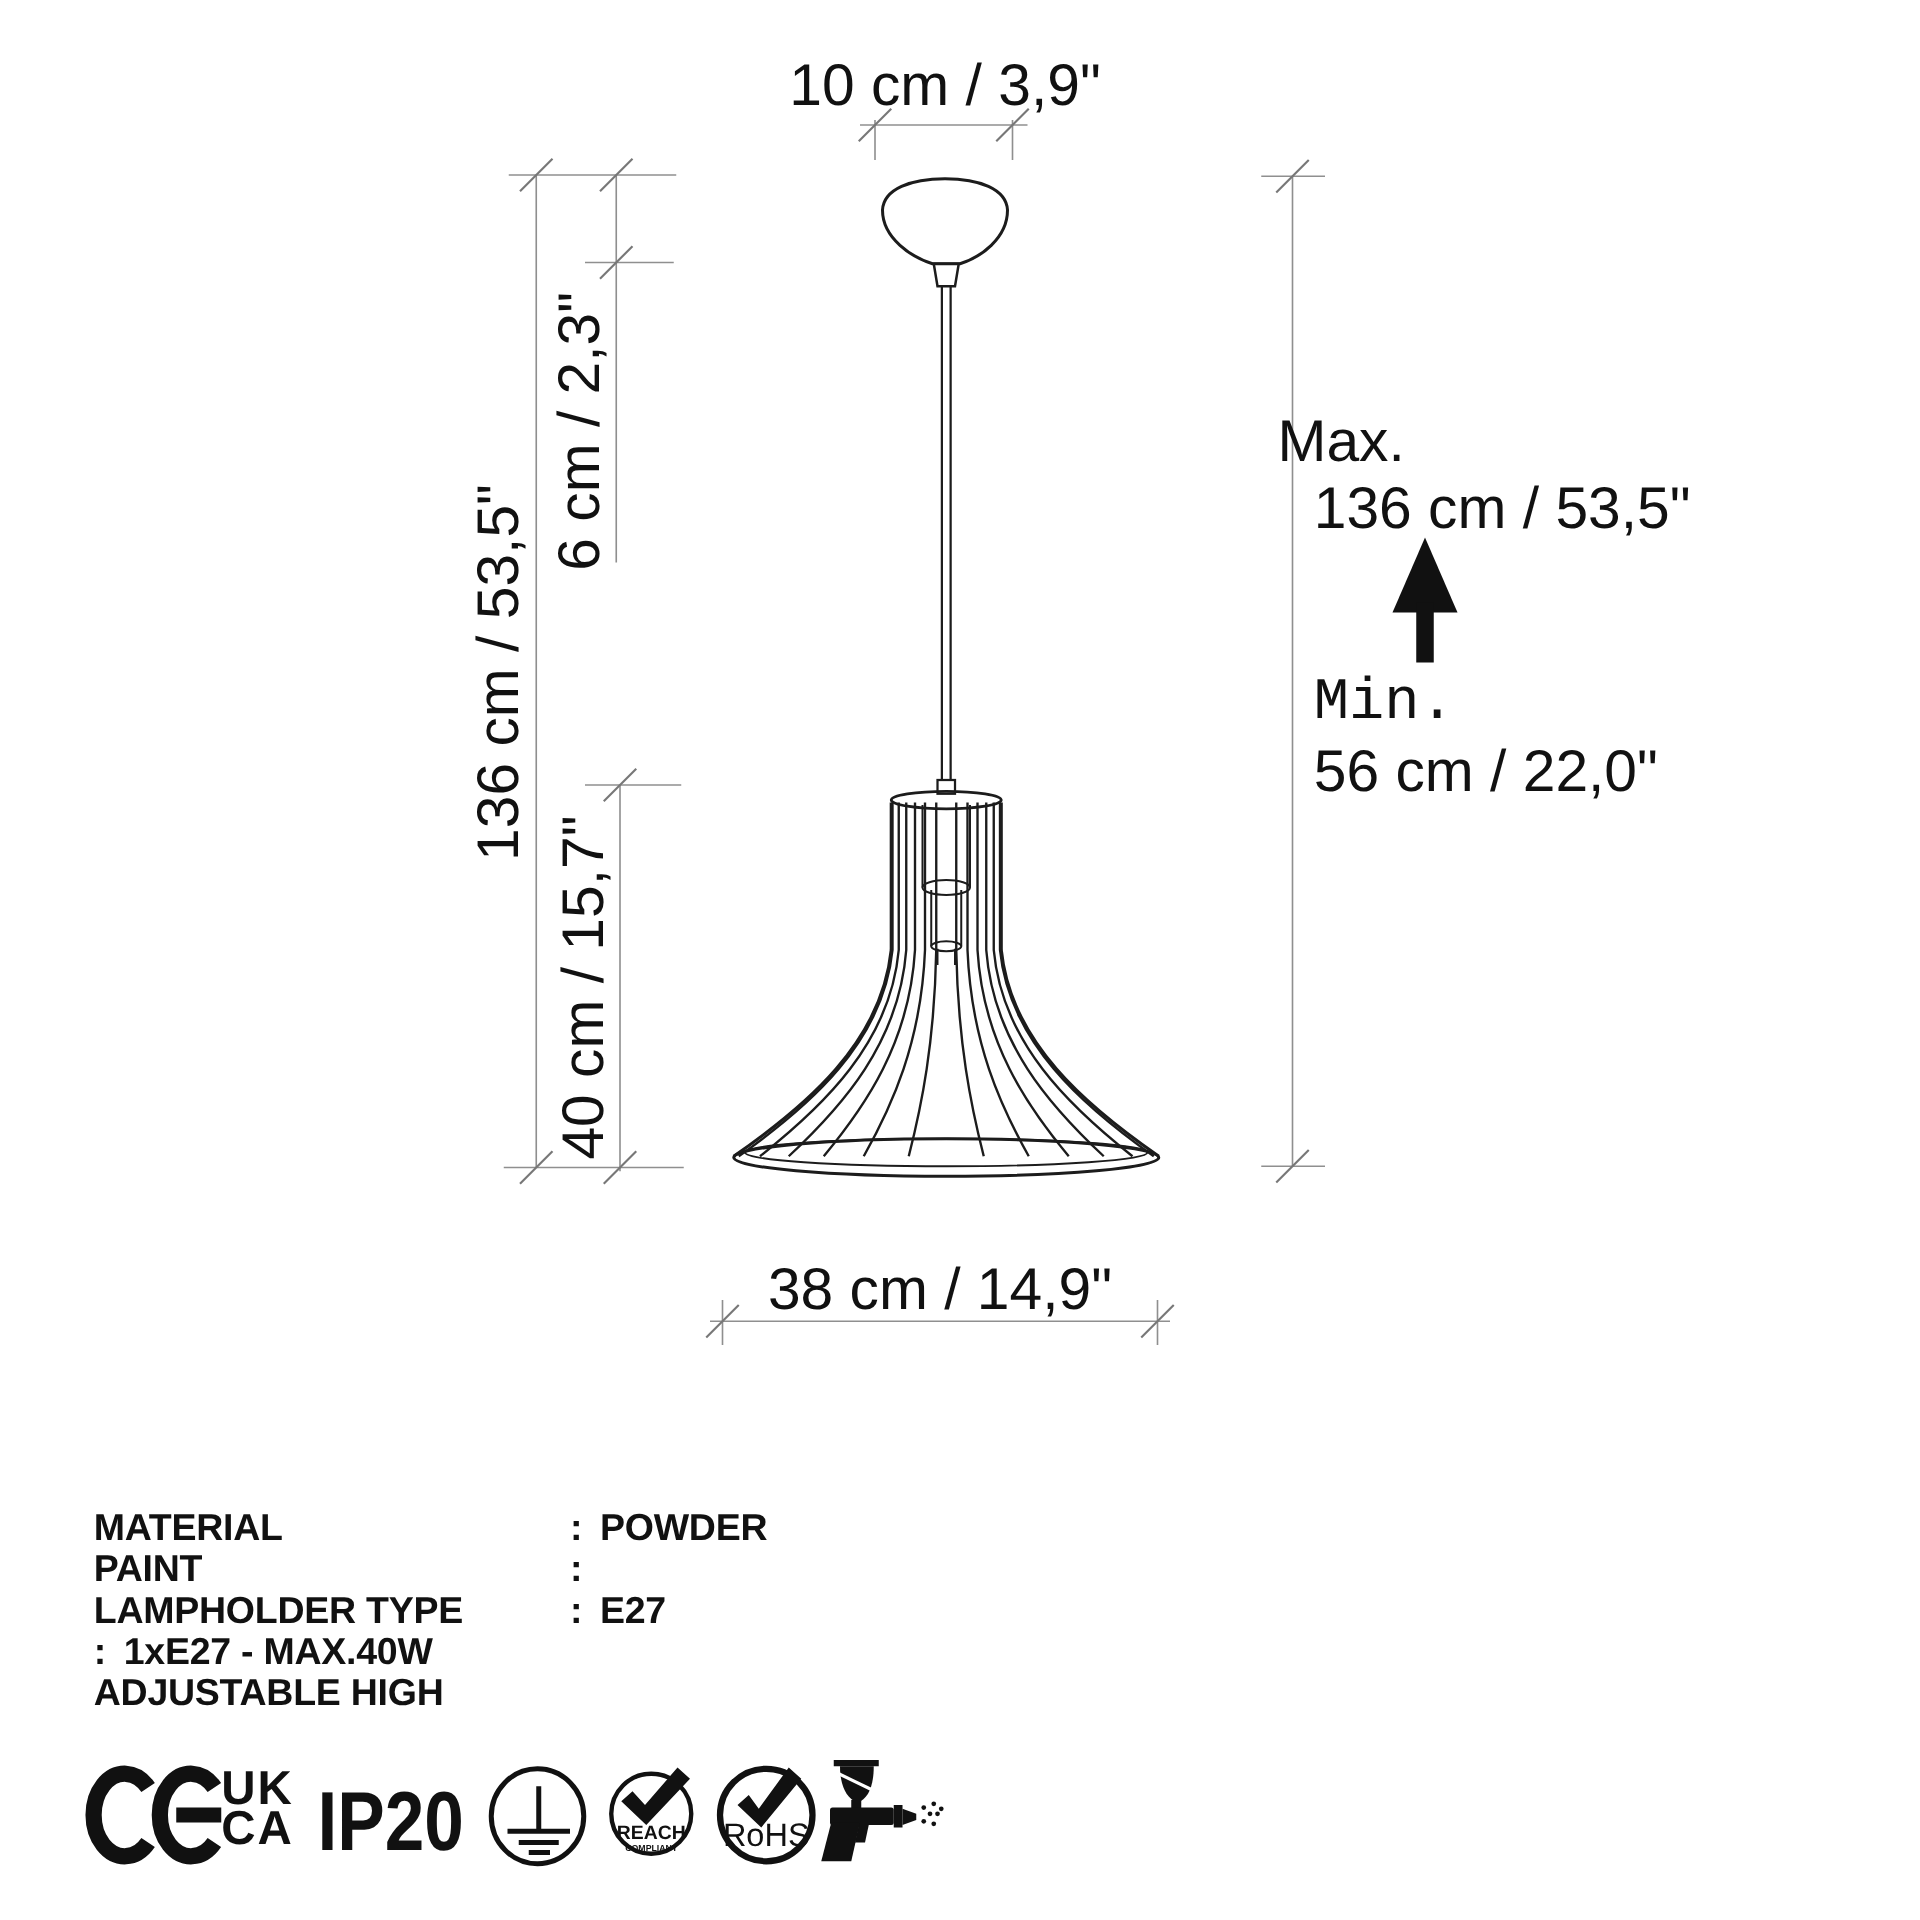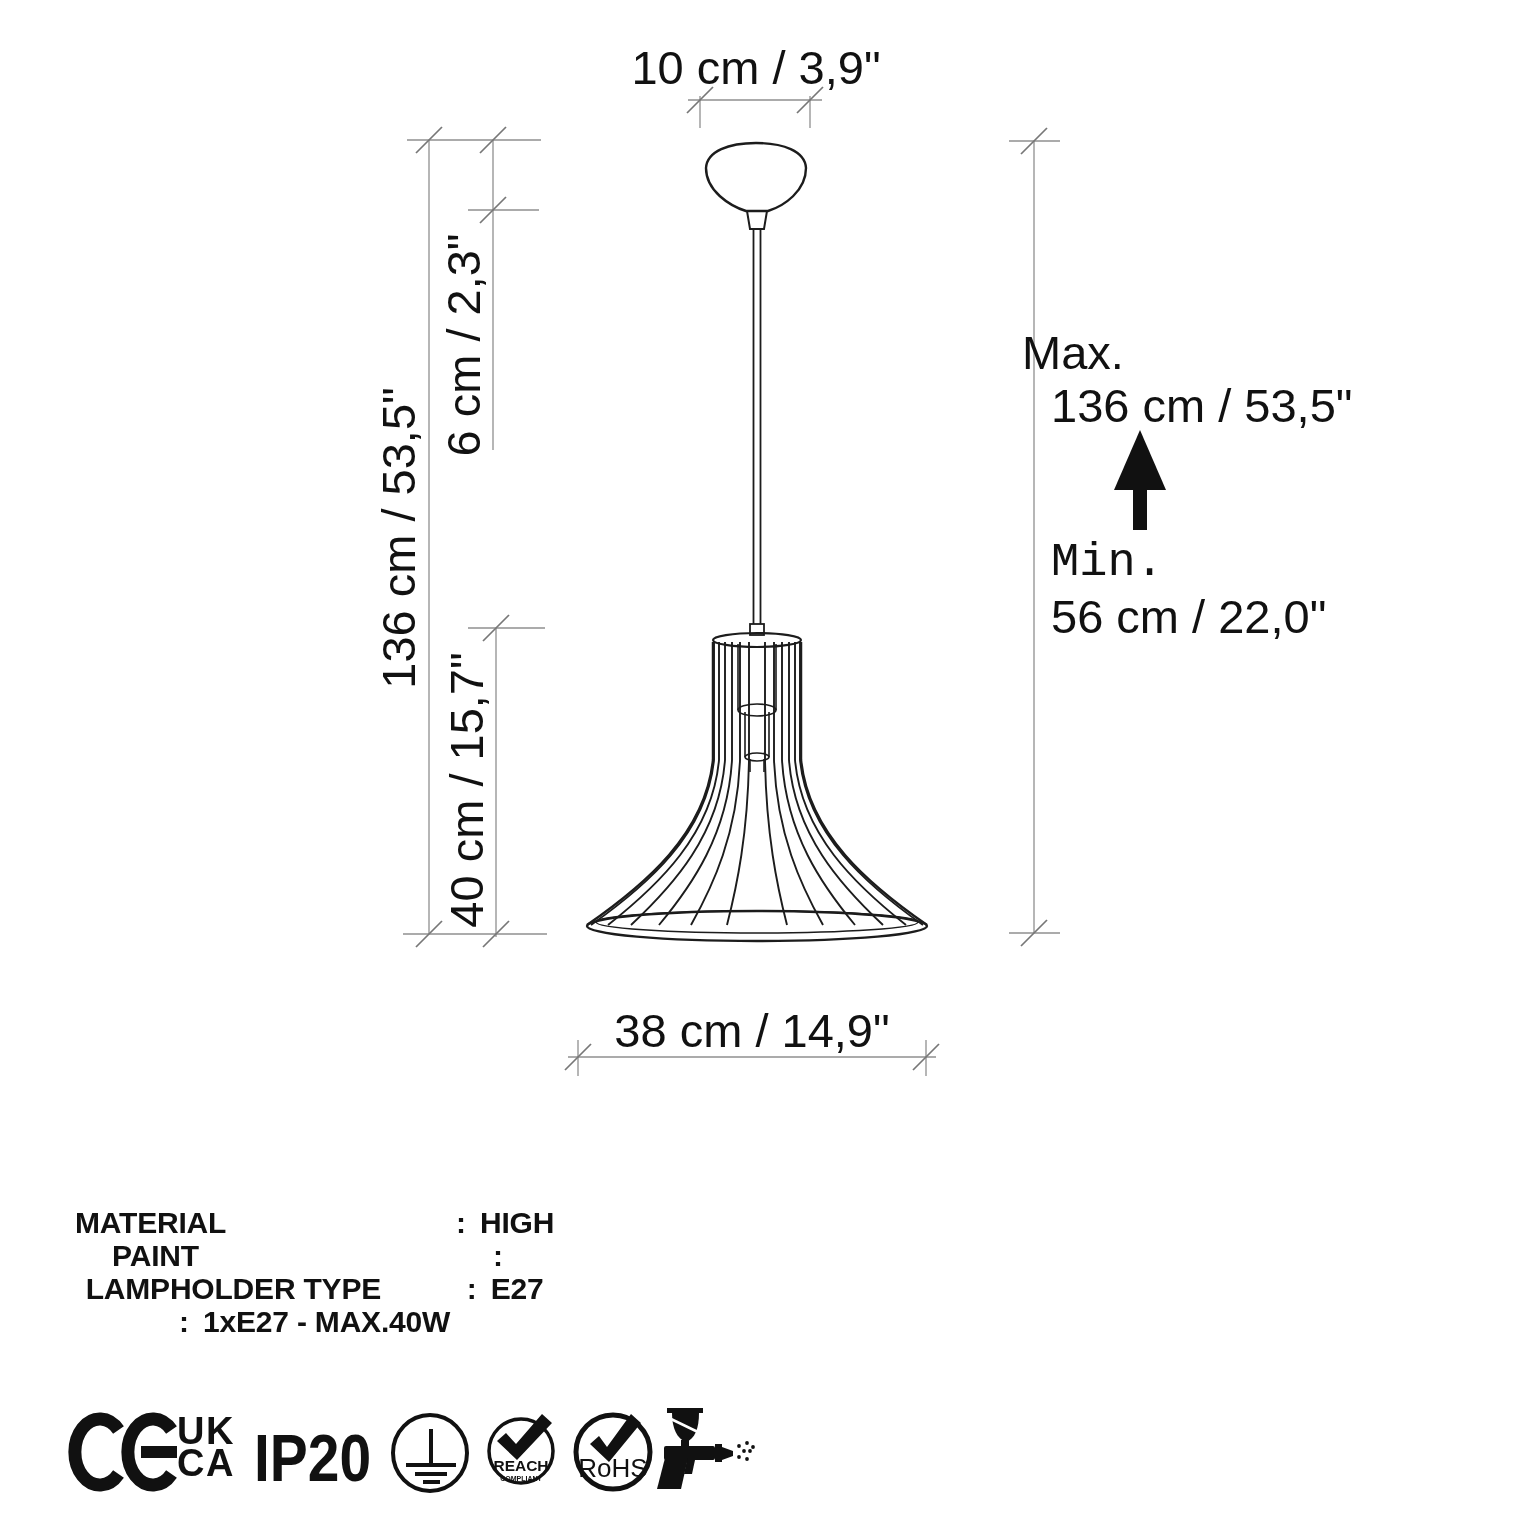--- a/index.html
+++ b/index.html
@@ -7,21 +7,21 @@
     position:relative;width:1536px;height:1536px;background:#ffffff;overflow:hidden;
     font-family:"Liberation Sans", sans-serif;color:#111;
   }
   .abs{position:absolute;white-space:nowrap;}
   .dim-text{font-size:47px;color:#111;}
   .rot{transform:translate(-50%,-50%) rotate(-90deg);}
   .ctr{transform:translateX(-50%);}
   svg{position:absolute;left:0;top:0;}
   
   .specs{position:absolute;left:75px;top:1206px;font-weight:bold;font-size:30px;line-height:33px;letter-spacing:-0.2px;}
-  .spec-row{display:flex;justify-content:center;}
+  .spec-row{display:flex;}
   .spec-label{width:381px;}
   .spec-sep{width:24px;}
   
   .ukca{position:absolute;left:177px;top:1415px;font-weight:bold;font-size:38px;line-height:32px;letter-spacing:1.5px;}
   .ip{position:absolute;left:254px;top:1419px;font-weight:bold;font-size:67px;transform:scaleX(0.85);transform-origin:left top;}
 </style>
 </head>
 <body>
 
 <div class="stage">
@@ -191,34 +191,39 @@
   <div class="abs dim-text" style="left:1051px;top:378px;">136 cm / 53,5"</div>
   <div class="abs dim-text" style="left:1051px;top:536px;font-family:Liberation Mono, monospace;">Min.</div>
   <div class="abs dim-text" style="left:1051px;top:589px;">56 cm / 22,0"</div>
 
   <div class="abs dim-text ctr" style="left:752px;top:1003px;">38 cm / 14,9"</div>
 
   <div class="specs">
     <div class="spec-row">
       <span class="spec-label">MATERIAL</span>
       <span class="spec-sep">:</span>
-      <span class="spec-value">HIGH</span>
+      <span class="spec-value">POWDER</span>
     </div>
     <div class="spec-row">
       <span class="spec-label">PAINT</span>
       <span class="spec-sep">:</span>
     </div>
     <div class="spec-row">
       <span class="spec-label">LAMPHOLDER TYPE</span>
       <span class="spec-sep">:</span>
       <span class="spec-value">E27</span>
     </div>
     <div class="spec-row">
       <span class="spec-sep">:</span>
       <span class="spec-value">1xE27 - MAX.40W</span>
+    </div>
+    <div class="spec-row">
+      <span class="spec-label">ADJUSTABLE HIGH</span>
+      <span class="spec-sep"></span>
+      <span class="spec-value"></span>
     </div>
   </div>
 
   <div class="ukca">
     <div>UK</div>
     <div>CA</div>
   </div>
   <div class="ip">IP20</div>
 
 </div>

